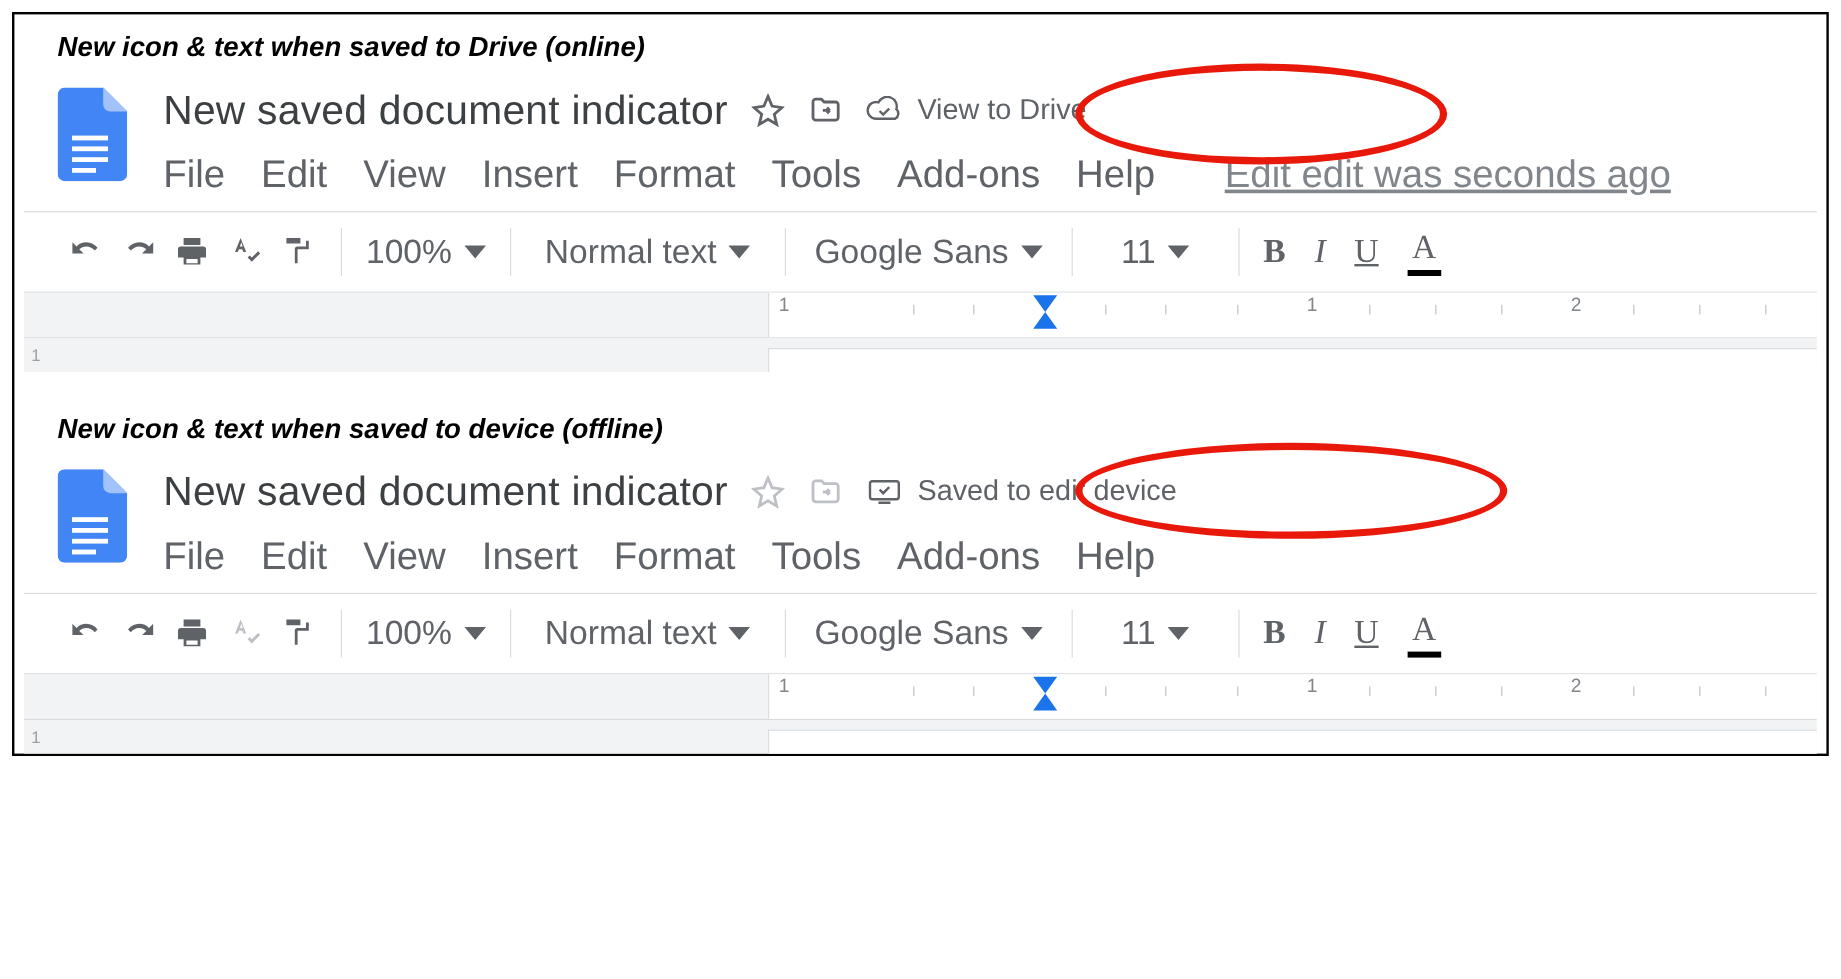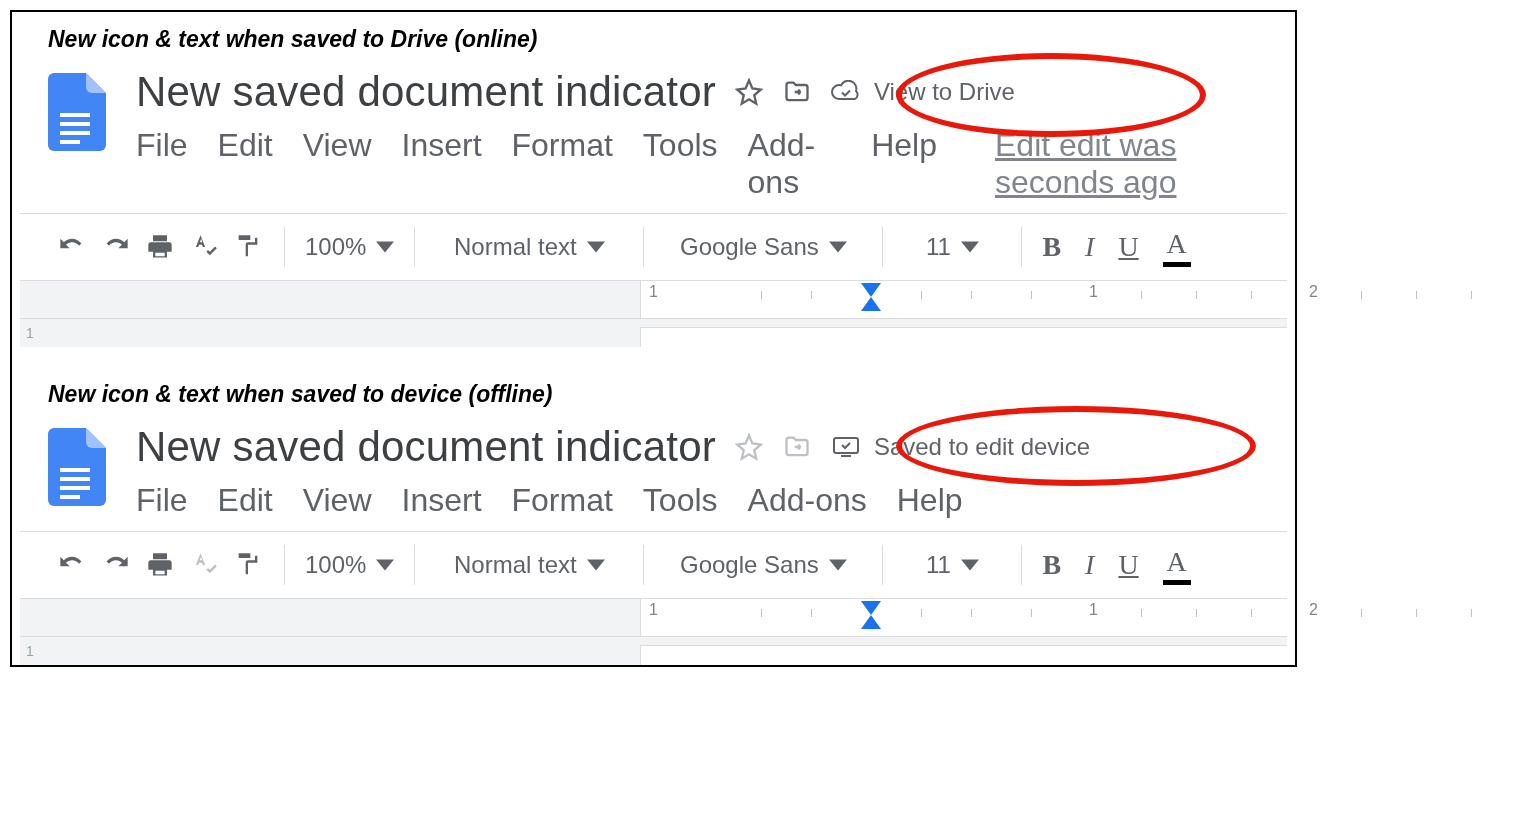--- a/index.html
+++ b/index.html
@@ -12,21 +12,21 @@
     --black: #202124;
   }
   * { box-sizing: border-box; }
   body {
     margin: 0;
     background: #fff;
     font-family: Arial, Helvetica, sans-serif;
     color: var(--black);
   }
   .frame {
-    width: 1287px;
+    width: 1514px;
     margin: 10px;
     border: 2px solid #000;
     padding: 8px 8px 0 8px;
   }
   .caption {
     font-weight: 700;
     font-style: italic;
     font-size: 23px;
     padding: 6px 0 14px 28px;
     color: #000;
@@ -47,21 +47,21 @@
     flex: 0 0 auto;
   }
   .hdr-main { padding-left: 30px; }
   .title-row {
     display: flex;
     align-items: center;
     gap: 18px;
     height: 50px;
   }
   .doc-title {
-    font-size: 42px;
+    font-size: 34px;
     color: #3c4043;
     letter-spacing: .2px;
   }
   .hdr-icon {
     width: 30px; height: 30px;
     display: inline-flex; align-items: center; justify-content: center;
     color: var(--g-grey-700);
   }
   .hdr-icon svg { width: 28px; height: 28px; }
   .status {
@@ -101,21 +101,21 @@
     border-radius: 4px;
   }
   .tb-btn svg { width: 28px; height: 28px; }
   .tb-sep {
     width: 1px; height: 40px;
     background: var(--g-grey-300);
     margin: 0 14px;
   }
   .tb-combo {
     display: inline-flex; align-items: center; gap: 10px;
-    font-size: 24px; color: var(--g-grey-700);
+    font-size: 28px; color: var(--g-grey-700);
     padding: 0 6px;
   }
   .tb-combo .caret { width:18px; height:18px; }
   .tb-combo.wide { min-width: 200px; justify-content: center; align-items: center; }
   .tb-combo.font { min-width: 210px; justify-content: center; }
   .tb-combo.size { min-width: 110px; justify-content: center; }
   .tb-format {
     display: inline-flex; align-items: center; gap: 24px;
     font-size: 28px;
     padding-left: 6px;

